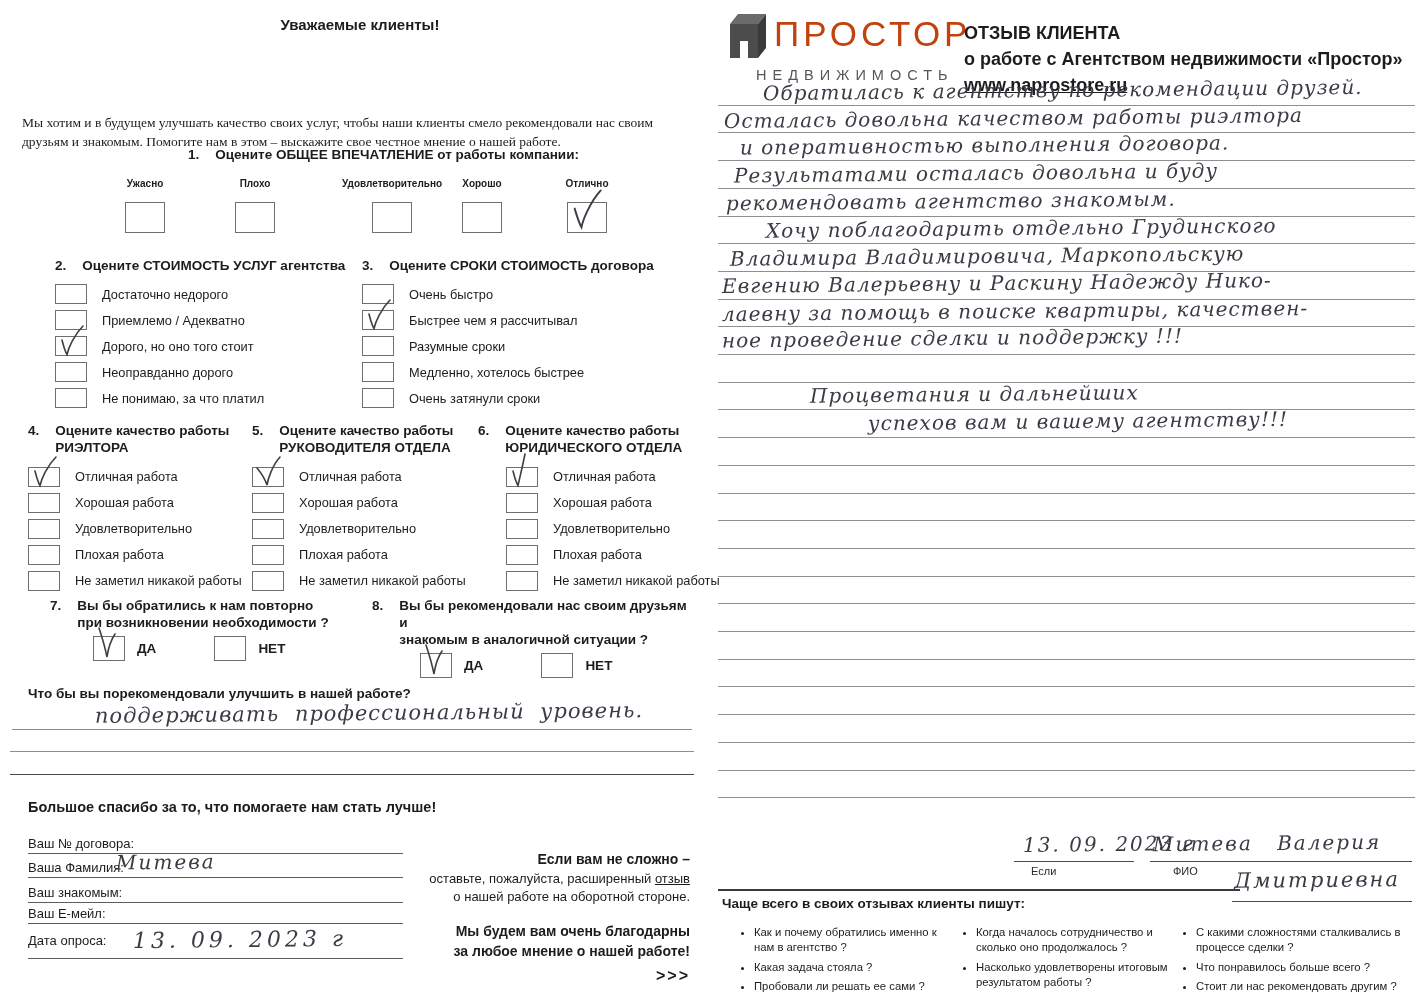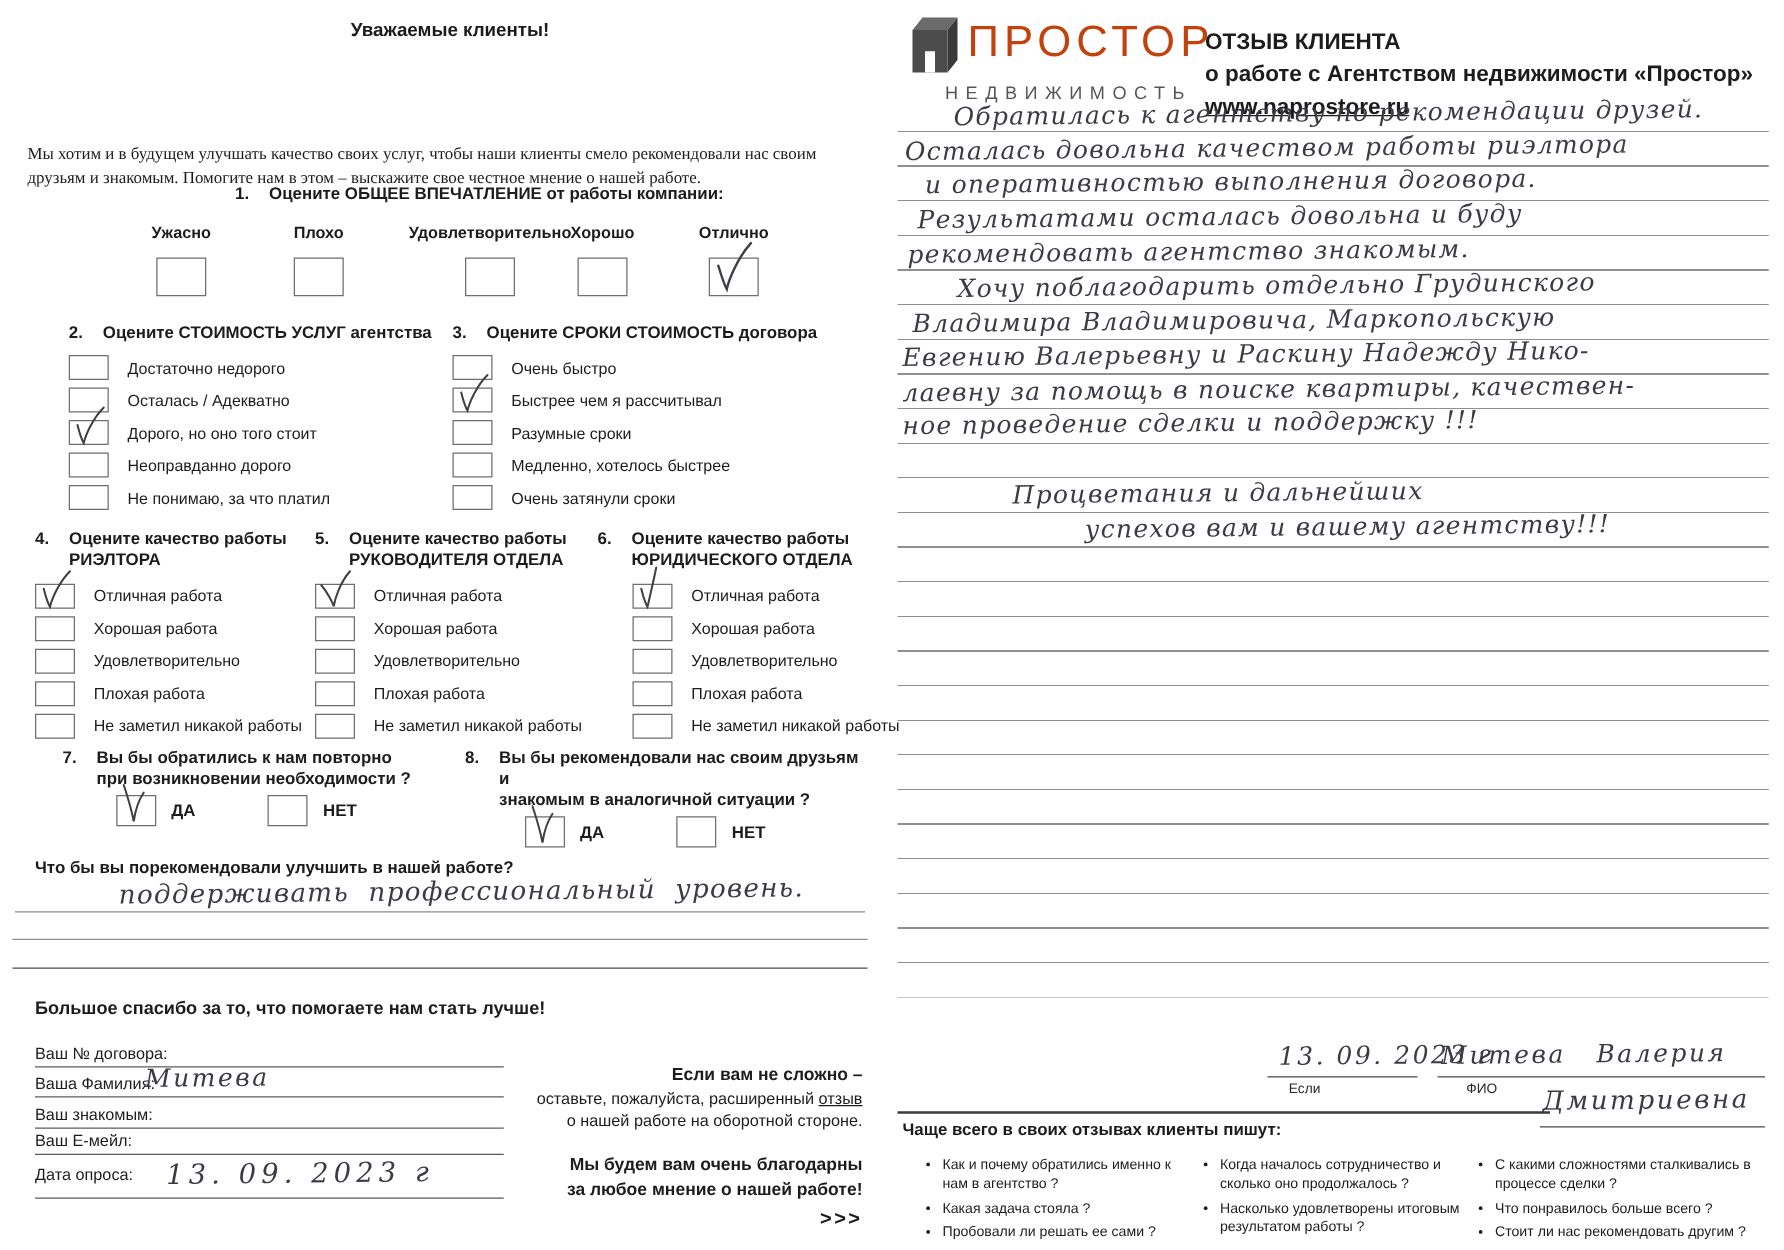--- a/index.html
+++ b/index.html
@@ -16,21 +16,21 @@
   .qhead{font-size:13.5px;font-weight:bold;white-space:nowrap;}
   .qnum{display:inline-block;margin-right:16px;}
   .qtitle2 span{display:block;line-height:1.25;}
   
   .cb{position:relative;flex:none;border:1.5px solid #6f6f6f;background:#fff;}
   .cb .tick{display:none;position:absolute;left:1px;top:-10px;overflow:visible;}
   .cb.checked .tick{display:block;}
   .optrow{display:flex;align-items:center;margin-bottom:6px;}
   .optrow .cb{width:30px;height:18px;margin-right:15px;}
   .optlabel{font-size:12.8px;white-space:nowrap;}
-  .scale-cell{position:absolute;text-align:center;font-size:13px;font-weight:bold;}
+  .scale-cell{position:absolute;text-align:center;font-size:10px;font-weight:bold;}
   .scale-cell .cb{width:38px;height:29px;margin:13px auto 0;}
   .yesno{display:flex;align-items:center;margin-top:4px;}
   .yesno .cb{width:30px;height:23px;margin-right:12px;}
   .yn-label{font-size:13.5px;font-weight:bold;margin-right:58px;}
   
   .hw{
     font-family:"DejaVu Serif", serif;font-style:italic;color:#3b3b46;
     white-space:nowrap;transform:rotate(-0.6deg);letter-spacing:1px;
   }
   
@@ -112,21 +112,21 @@
   <div class="abs" style="left:55px;top:258px;width:310px;">
     <div class="qhead" style="margin-bottom:11px;">
       <span class="qnum">2.</span><span>Оцените СТОИМОСТЬ УСЛУГ агентства</span>
     </div>
     <div class="optrow">
       <div class="cb"></div>
       <span class="optlabel">Достаточно недорого</span>
     </div>
     <div class="optrow">
       <div class="cb"></div>
-      <span class="optlabel">Осталась / Адекватно</span>
+      <span class="optlabel">Приемлемо / Адекватно</span>
     </div>
     <div class="optrow">
       <div class="cb checked">
           <svg class="tick" width="30" height="34" viewBox="0 0 30 26">
             <path d="M5 9 C6 13 8.5 21 10 23.5 C11.5 17 17 4 26 -5" stroke="#3e3e46" stroke-width="1.6" fill="none" stroke-linecap="round"></path>
           </svg>
         </div>
       <span class="optlabel">Дорого, но оно того стоит</span>
     </div>
     <div class="optrow">

